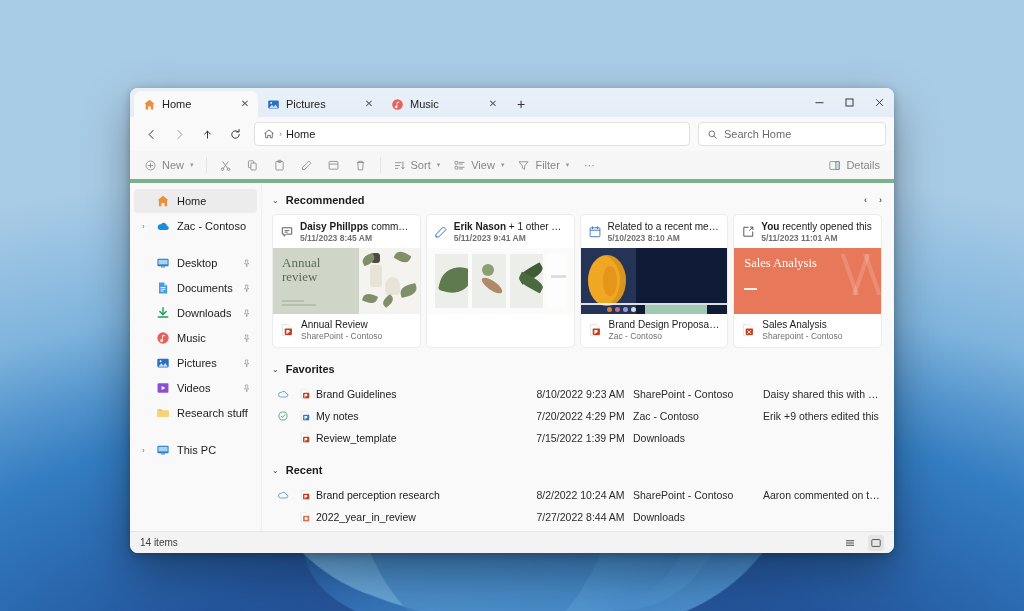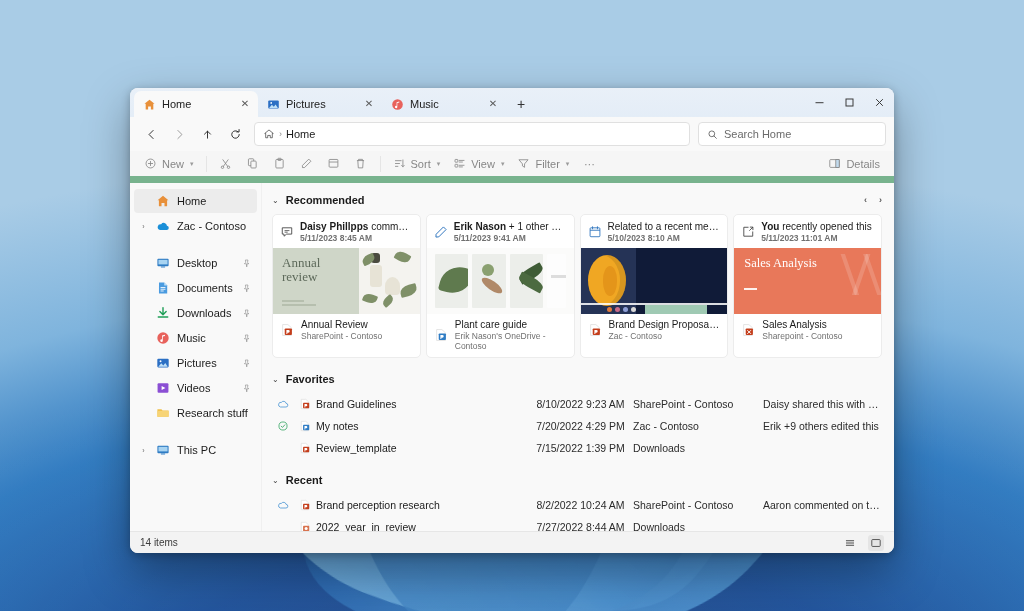--- a/index.html
+++ b/index.html
@@ -122,21 +122,21 @@
     width: 188px; height: 24px; margin-left: 6px;
     background: #ffffff; border: 1px solid #e0e0e0; border-radius: 4px;
     display: flex; align-items: center; gap: 6px; padding: 0 8px;
     font-size: 11px; color: #6b6b6b;
   }
 
   
   #commandbar {
     height: 32px; flex: none; background: #f9f9f9;
     display: flex; align-items: center; padding: 0 8px; gap: 1px;
-    border-bottom: 7px solid #15803d;
+    border-bottom: 4px solid #15803d;
     opacity: .55;
   }
   .cmd {
     height: 24px; border-radius: 4px; padding: 0 6px;
     display: flex; align-items: center; gap: 5px;
     font-size: 11px; color: #2b2b2b; white-space: nowrap;
   }
   .cmd .chev { font-size: 7px; color: #555; margin-left: 1px; }
   .cmd-sep { width: 1px; height: 16px; background: #dadada; margin: 0 5px; }
   .cmd.icononly { width: 26px; justify-content: center; padding: 0; }
@@ -663,31 +663,20 @@
               <div class="leaf" style="left:30%;top:18%;width:12px;height:12px;background:#8aa070;border-radius:50%;"></div>
             </div>
             <div class="pane">
               <div class="leaf" style="left:24%;top:26%;width:26px;height:11px;background:#3f5c36;border-radius:50% 6% 50% 6%;transform:rotate(-30deg);"></div>
               <div class="leaf" style="left:24%;top:42%;width:26px;height:11px;background:#4c6a40;border-radius:6% 50% 6% 50%;transform:rotate(28deg);"></div>
             </div>
             <div class="pane wide">
               <div class="leaf" style="left:22%;top:38%;width:18px;height:3px;background:#dddddd;border-radius:0;"></div>
             </div>
           </div>
-          <div class="card-bottom">
-            <svg class="cb-ico" viewBox="0 0 16 16">
-              <path d="M3 1.8h6l4 3.6v8.8H3z" fill="#ffffff" stroke="#d2d2d2" stroke-width=".7"></path>
-              <rect x="5.4" y="6.2" width="8.2" height="7.4" rx="1" fill="#2f7cc4"></rect>
-              <path d="M7.3 8h2.3a1.5 1.5 0 0 1 0 3H8.4v1.6H7.3z" fill="#ffffff"></path>
-            </svg>
-            <div class="cb-text">
-              <div class="cb-name">Plant care guide</div>
-              <div class="cb-loc">Erik Nason's OneDrive - Contoso</div>
-            </div>
-          </div>
         </div>
 
         <div class="card">
           <div class="card-top">
             <svg class="ct-ico" viewBox="0 0 16 16">
               <rect x="2.4" y="3.2" width="11.2" height="10.2" rx="1" fill="none" stroke="#2b72bd" stroke-width="1"></rect>
               <path d="M2.4 6h11.2" stroke="#2b72bd" stroke-width="1"></path>
               <path d="M5.2 2v2.4M10.8 2v2.4" stroke="#2b72bd" stroke-width="1" stroke-linecap="round"></path>
             </svg>
             <div class="ct-text">

